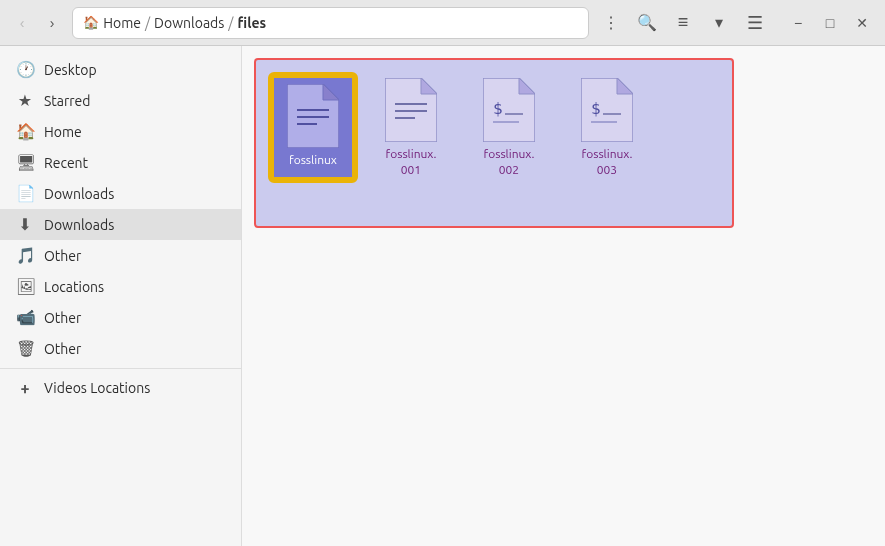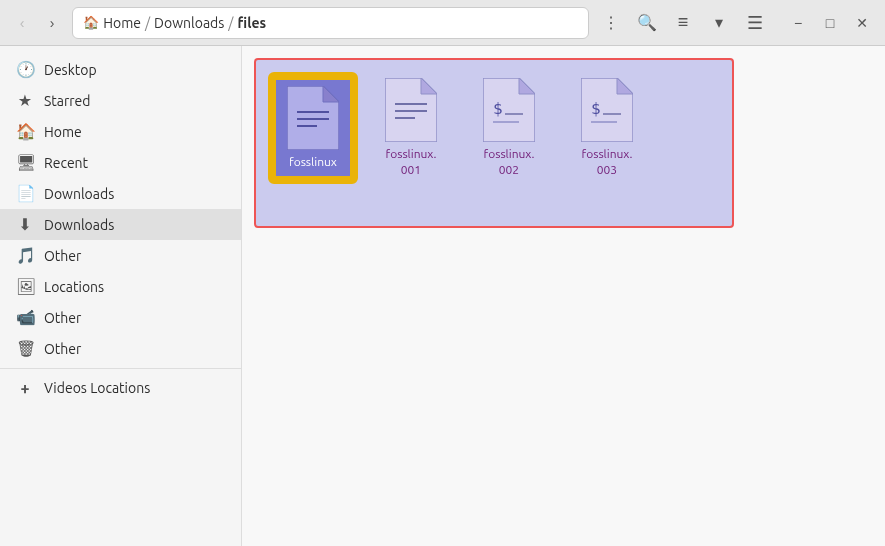--- a/index.html
+++ b/index.html
@@ -164,21 +164,21 @@
       flex-direction: column;
       align-items: center;
       width: 90px;
       padding: 6px;
       border-radius: 6px;
       cursor: pointer;
       gap: 4px;
     }
     .file-item.selected {
       background: #7878d0;
-      border: 8px solid #eab308;
+      border: 6px solid #eab308;
     }
 
     .file-icon {
       width: 52px;
       height: 64px;
       position: relative;
       display: flex;
       align-items: center;
       justify-content: center;
     }

